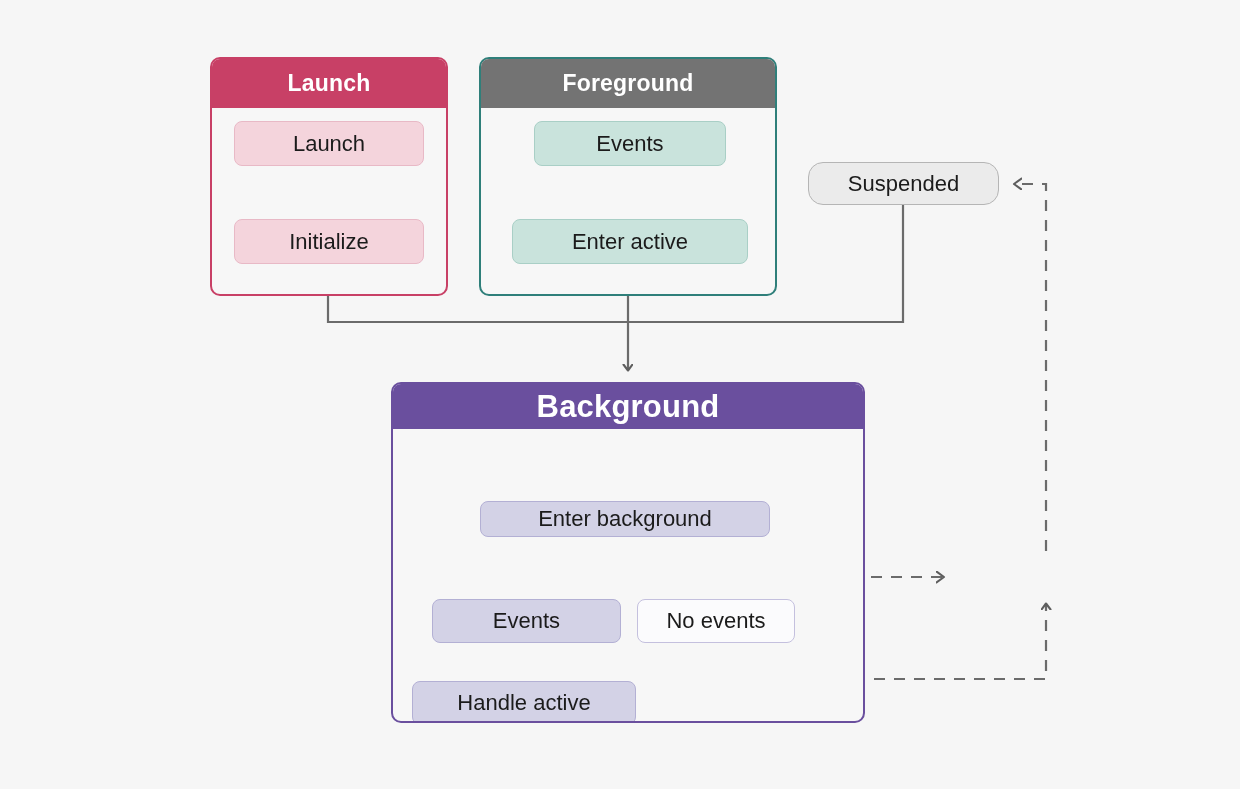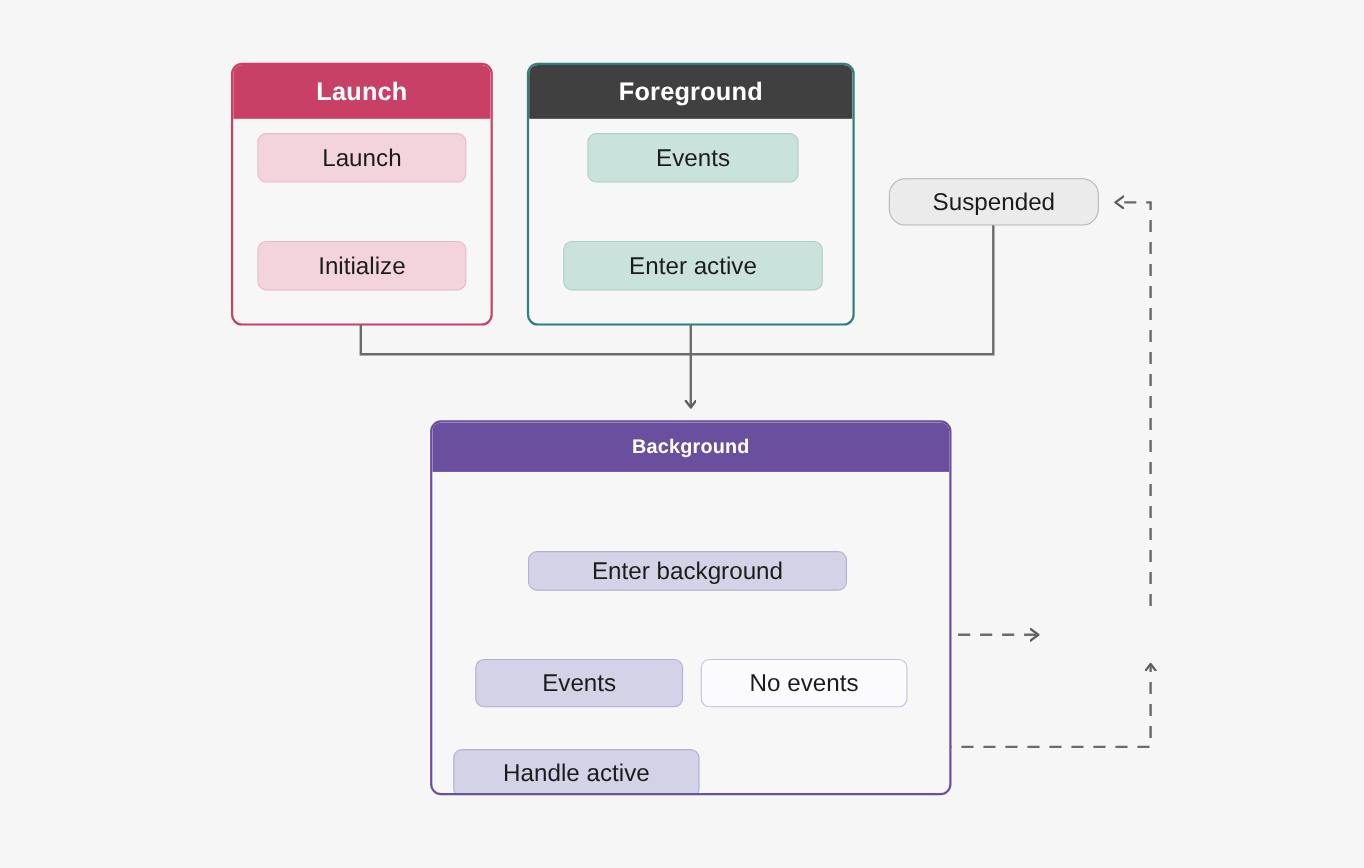--- a/index.html
+++ b/index.html
@@ -45,21 +45,21 @@
     justify-content: center;
   }
   .group-body {
     position: relative;
     width: 100%;
   }
 
   .group.launch      { border-color: #c84066; }
   .group.launch   .group-header { background: #c84066; }
   .group.foreground  { border-color: #2f7f7a; }
-  .group.foreground .group-header { background: #404040; }
+  .group.foreground .group-header { background: #737373; }
   .group.background  { border-color: #6a4f9e; }
   .group.background .group-header { background: #6a4f9e; }
 
   
   .node {
     position: absolute;
     box-sizing: border-box;
     border-radius: 8px;
     border: 1.6px solid #cccccc;
     background: #eeeeee;
@@ -152,31 +152,31 @@
       <div class="node mint" style="left:53px; top:13px; width:192px; height:45px; font-size:22px;">
         <span>Events</span>
       </div>
       <div class="node mint" style="left:31px; top:111px; width:236px; height:45px; font-size:22px;">
         <span>Enter active</span>
       </div>
     </div>
   </div>
 
   <div class="group background" style="left:391px; top:382px; width:474px; height:341px;">
-    <div class="group-header" style="height:45px; font-size:18px;">
+    <div class="group-header" style="height:45px; font-size:31px;">
       <span>Background</span>
     </div>
     <div class="group-body" style="height:292px;">
       <div class="node lavender" style="left:87px; top:72px; width:290px; height:36px; font-size:22px;text-align:right;">
         <span>Enter background</span>
       </div>
       <div class="node lavender" style="left:39px; top:170px; width:189px; height:44px; font-size:22px;">
         <span>Events</span>
       </div>
-      <div class="node hollow" style="left:244px; top:170px; width:188px; height:44px; font-size:22px;">
+      <div class="node hollow" style="left:244px; top:170px; width:158px; height:44px; font-size:22px;">
         <span>No events</span>
       </div>
       <div class="node lavender" style="left:19px; top:252px; width:224px; height:44px; font-size:22px;">
         <span>Handle active</span>
       </div>
     </div>
   </div>
 
   <div class="node gray" style="left:808px; top:162px; width:191px; height:43px; font-size:22px;">
     <span>Suspended</span>

